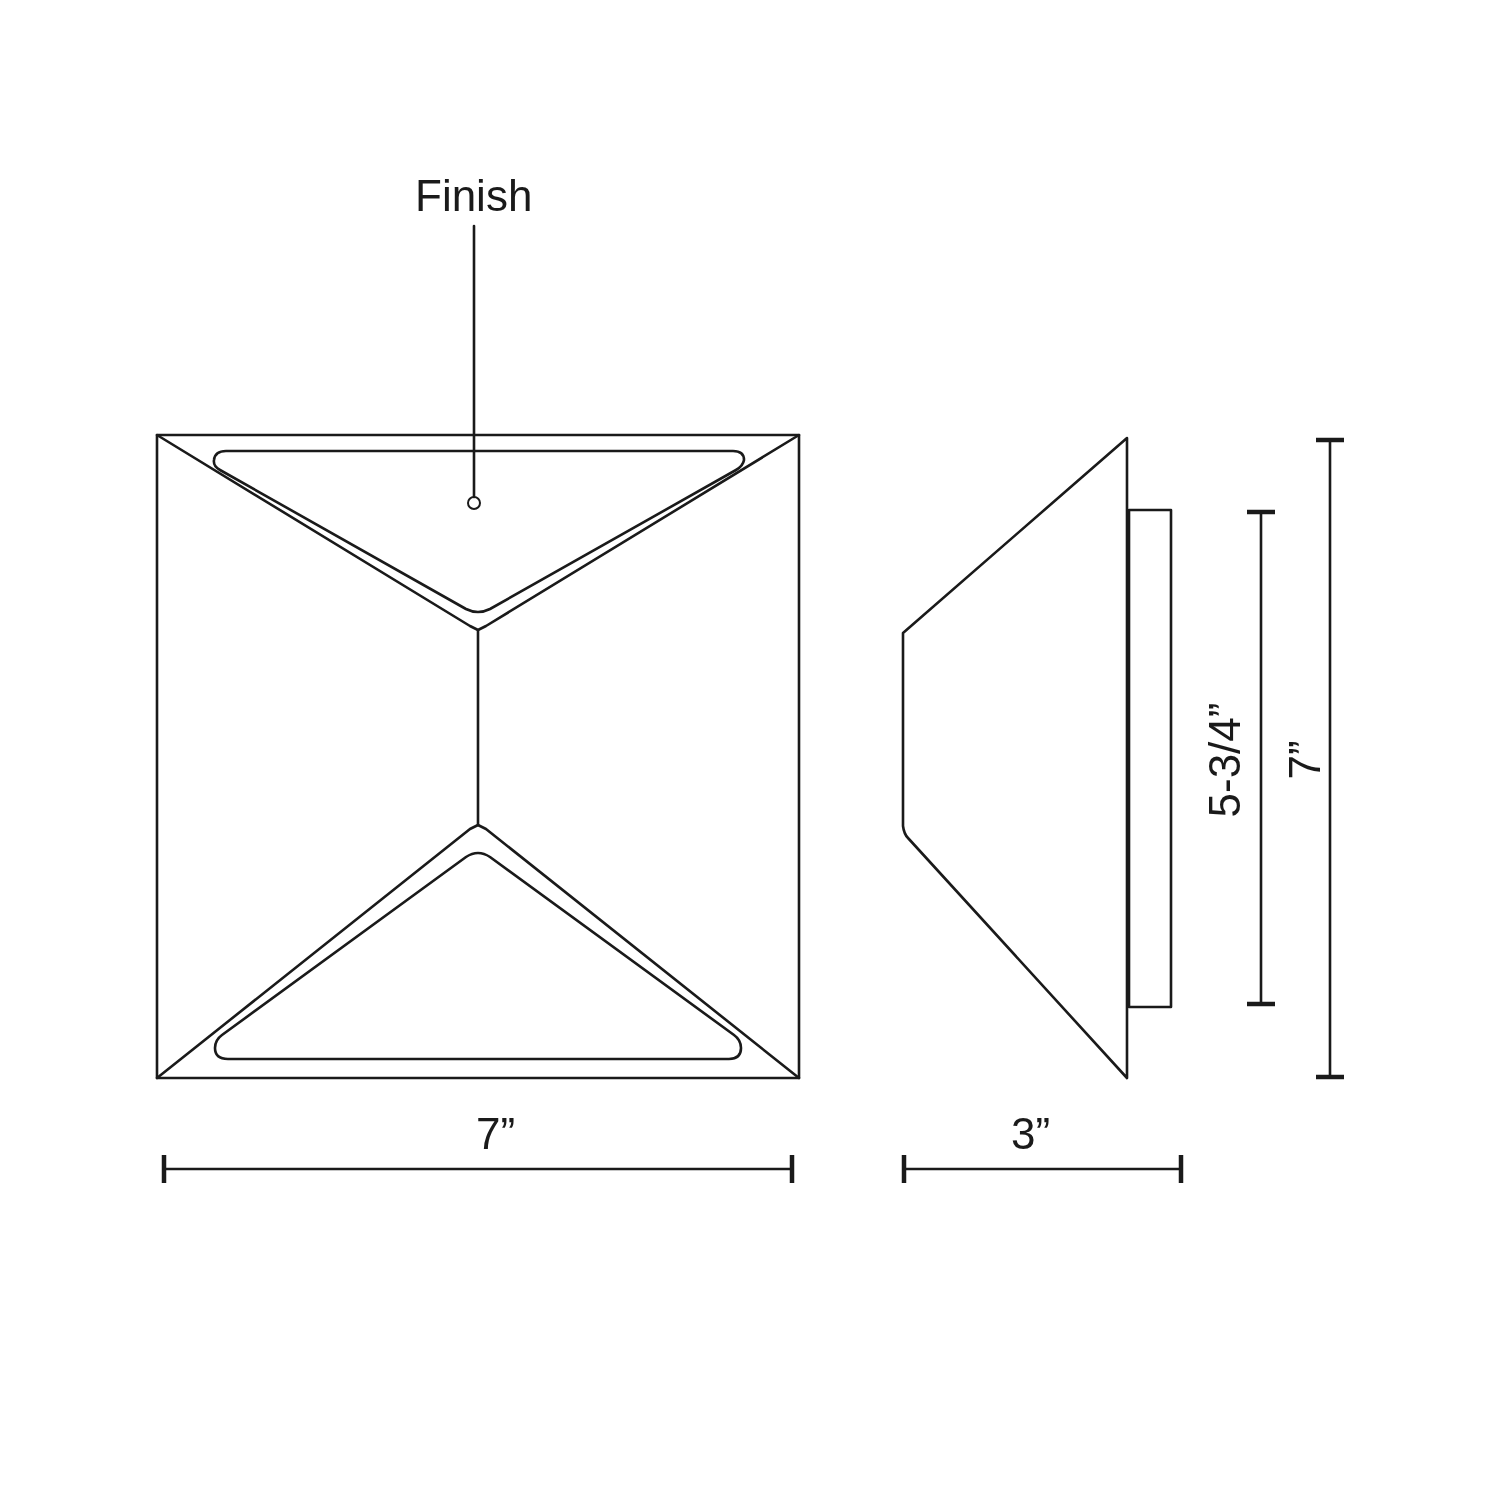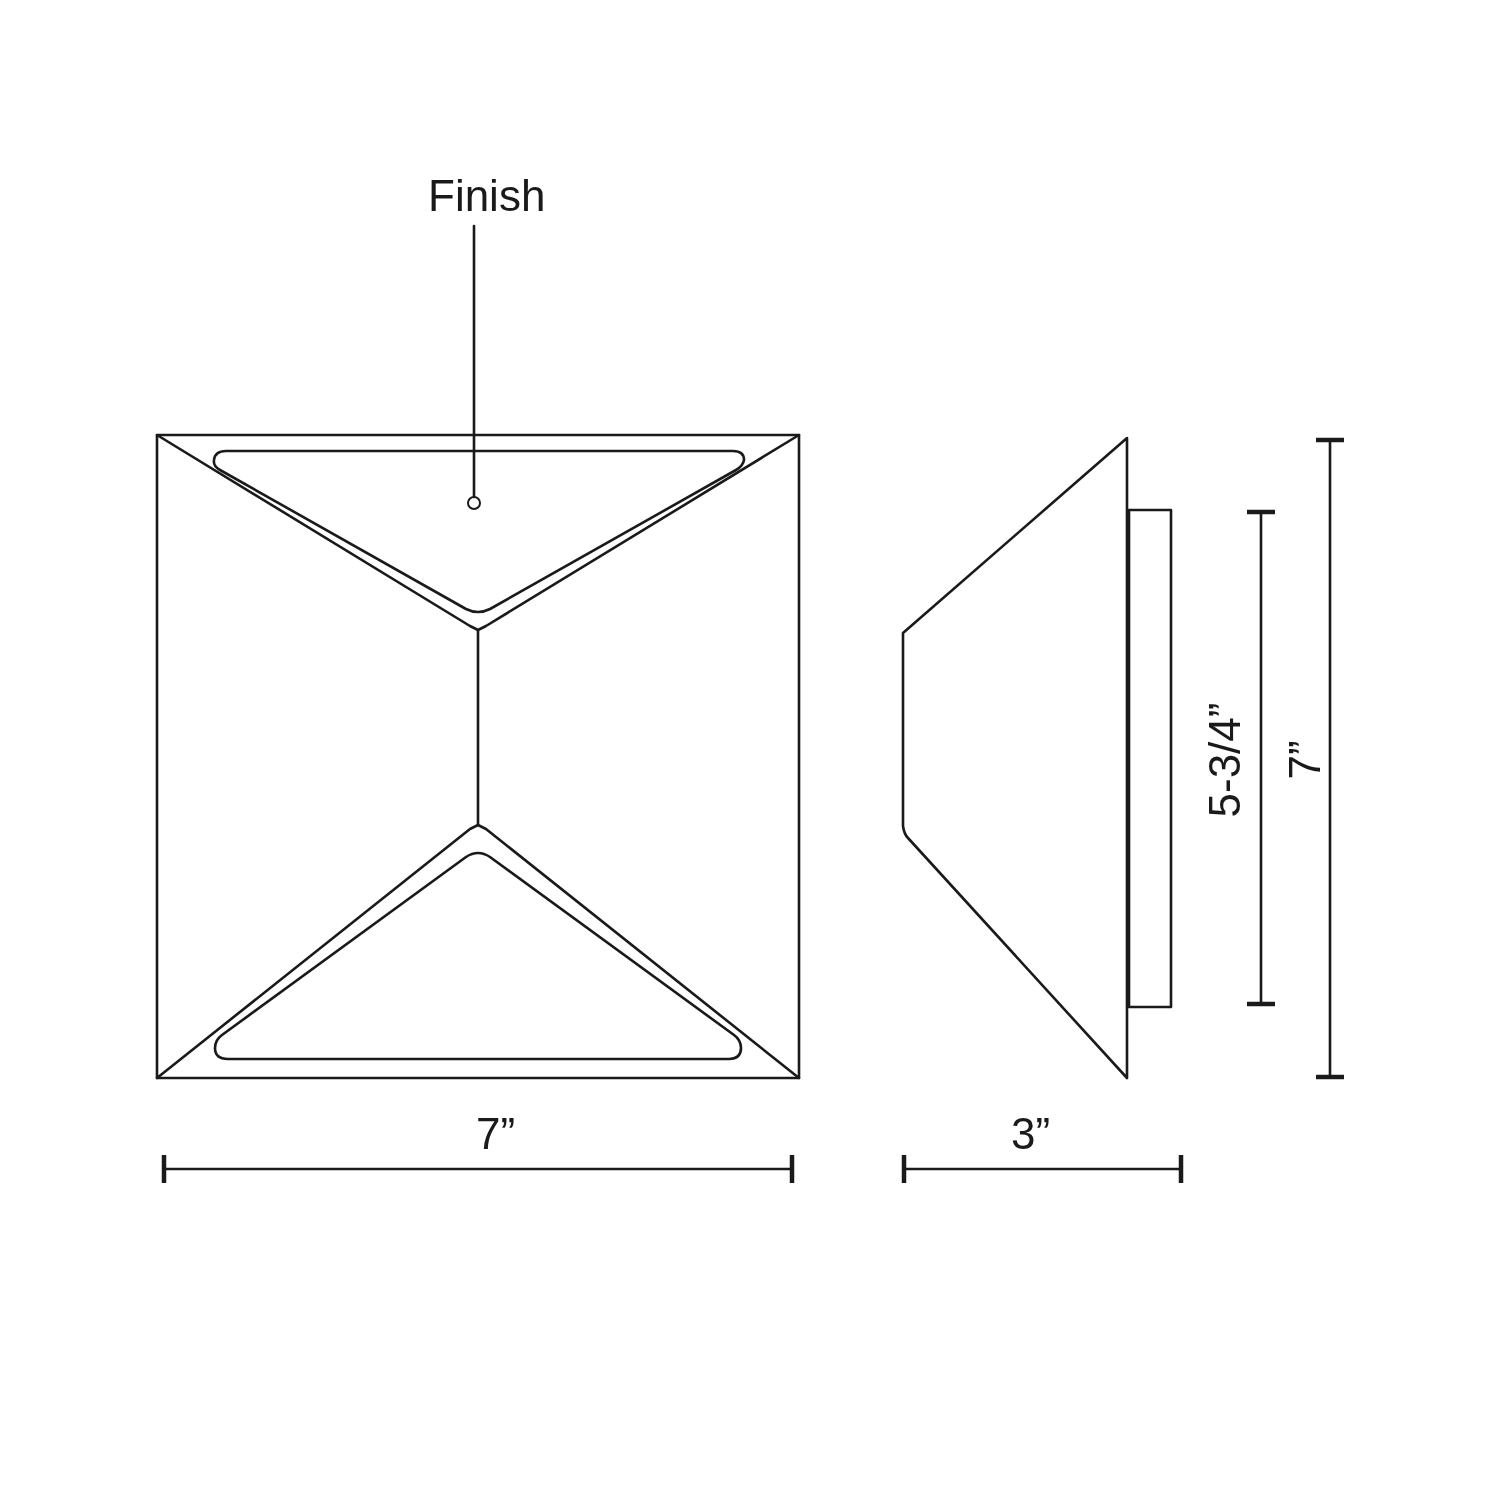--- a/index.html
+++ b/index.html
@@ -67,21 +67,21 @@
     <line class="tick" x1="1247" y1="1004" x2="1275" y2="1004"></line>
   </g>
 
   <g>
     <line class="dim" x1="1330" y1="440" x2="1330" y2="1077"></line>
     <line class="tick" x1="1316" y1="440" x2="1344" y2="440"></line>
     <line class="tick" x1="1316" y1="1077" x2="1344" y2="1077"></line>
   </g>
 </svg>
 
-<div class="label" style="left:428px; top:174px;">Finish</div>
+<div class="label" style="left:415px; top:174px;">Finish</div>
 
 <div class="label" style="left:476px; top:1112px;">7”</div>
 
 <div class="label" style="left:1011px; top:1112px;">3”</div>
 
 <div class="label rot" style="left:1225px; top:760px;">5-3/4”</div>
 
 <div class="label rot" style="left:1305px; top:760px;">7”</div>
 
 </body></html>

